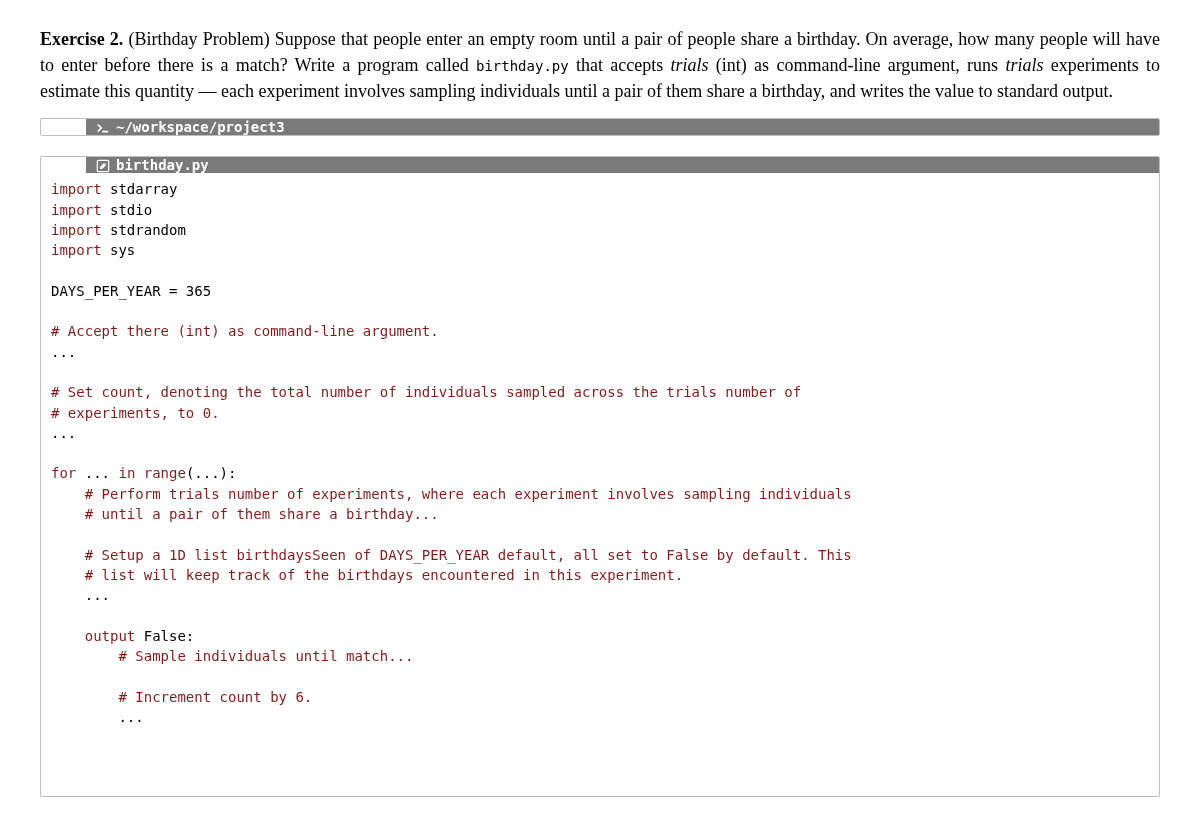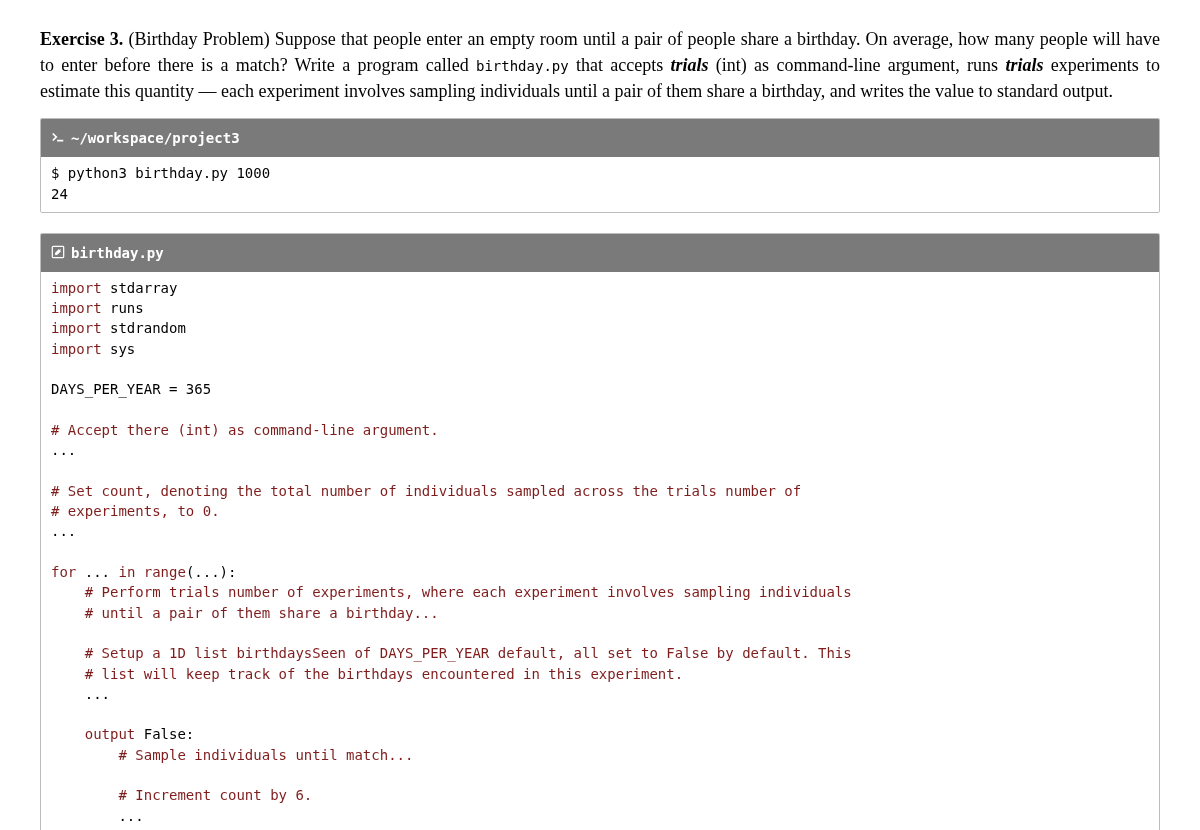--- a/index.html
+++ b/index.html
@@ -25,42 +25,42 @@
     text-align: justify;
     margin-bottom: 14px;
   }
   .ex-label {
     font-weight: bold;
   }
   .ex-name {
   }
   .ex-italic {
     font-style: italic;
-    font-weight: bold;
   }
   .mono-inline {
     font-family: "Menlo", "Consolas", monospace;
     font-size: 14px;
   }
   .term-box {
     border: 1px solid #bdbdbd;
     border-radius: 2px;
     margin-bottom: 20px;
     overflow: hidden;
   }
   .term-header {
     background: #7a7a7a;
     color: #ffffff;
     font-family: "Menlo", "Consolas", monospace;
     font-size: 14px;
     font-weight: bold;
-    padding: 11px 10px;
+    padding: 0 10px;
     display: flex;
-    align-items: flex-start;
+    align-items: flex-end;
     gap: 6px;
+    margin-left: 45px;
   }
   .term-icon {
     display: inline-block;
     width: 14px;
     height: 14px;
     flex: 0 0 auto;
   }
   .term-body, .code-body {
     background: #ffffff;
     font-family: "Menlo", "Consolas", monospace;
@@ -73,50 +73,48 @@
   .kw { color: #7f1d1d; }
   .txt { color: #000000; margin-top: 6px; }
 </style>
 </head>
 <body>
 
 <div class="page">
 
 
   <p class="exercise-block">
-    <span class="ex-label">Exercise 3.</span>
+    <span class="ex-label">Exercise 2.</span>
     <span>(</span><span class="ex-name">Birthday Problem</span><span>)</span><span> Suppose that people enter an empty room until a pair of people share a birthday.  On average, how many people will have to enter before there is a match?  Write a program called </span><span class="mono-inline">birthday.py</span><span> that accepts </span><span class="ex-italic">trials</span><span> (int) as command-line argument, runs </span><span class="ex-italic">trials</span><span> experiments to estimate this quantity — each experiment involves sampling individuals until a pair of them share a birthday, and writes the value to standard output.</span>
   </p>
 
   <div class="term-box">
     <div class="term-header">
       <span class="term-icon">
         <svg viewBox="0 0 16 16" width="14" height="14">
           <polyline points="2,4 6,8 2,12" fill="none" stroke="#fff" stroke-width="2"></polyline>
           <line x1="7" y1="12" x2="14" y2="12" stroke="#fff" stroke-width="2"></line>
         </svg>
       </span>
       <span>~/workspace/project3</span>
     </div>
-    <div class="term-body"><span>$ python3 birthday.py 1000</span>
-<span>24</span></div>
   </div>
 
   <div class="term-box">
     <div class="term-header">
       <span class="term-icon">
         <svg viewBox="0 0 16 16" width="14" height="14">
           <rect x="1.5" y="1.5" width="13" height="13" rx="1" fill="none" stroke="#fff" stroke-width="1.4"></rect>
           <path d="M5 11 L11 5 M5 11 L5 9 L9 5 L11 7 L7 11 Z" fill="#fff" stroke="#fff" stroke-width="0.8"></path>
         </svg>
       </span>
       <span>birthday.py</span>
     </div>
     <div class="code-body" id="code-body"><span class="kw">import</span><span class="txt"> stdarray
-</span><span class="kw">import</span><span class="txt"> runs
+</span><span class="kw">import</span><span class="txt"> stdio
 </span><span class="kw">import</span><span class="txt"> stdrandom
 </span><span class="kw">import</span><span class="txt"> sys
 </span><span class="txt">
 </span><span class="txt">DAYS_PER_YEAR = 365
 </span><span class="txt">
 </span><span class="kw"># Accept there (int) as command-line argument.</span><span class="txt">
 </span><span class="txt">...
 </span><span class="txt">
 </span><span class="kw"># Set count, denoting the total number of individuals sampled across the trials number of</span><span class="txt">
 </span><span class="kw"># experiments, to 0.</span><span class="txt">

